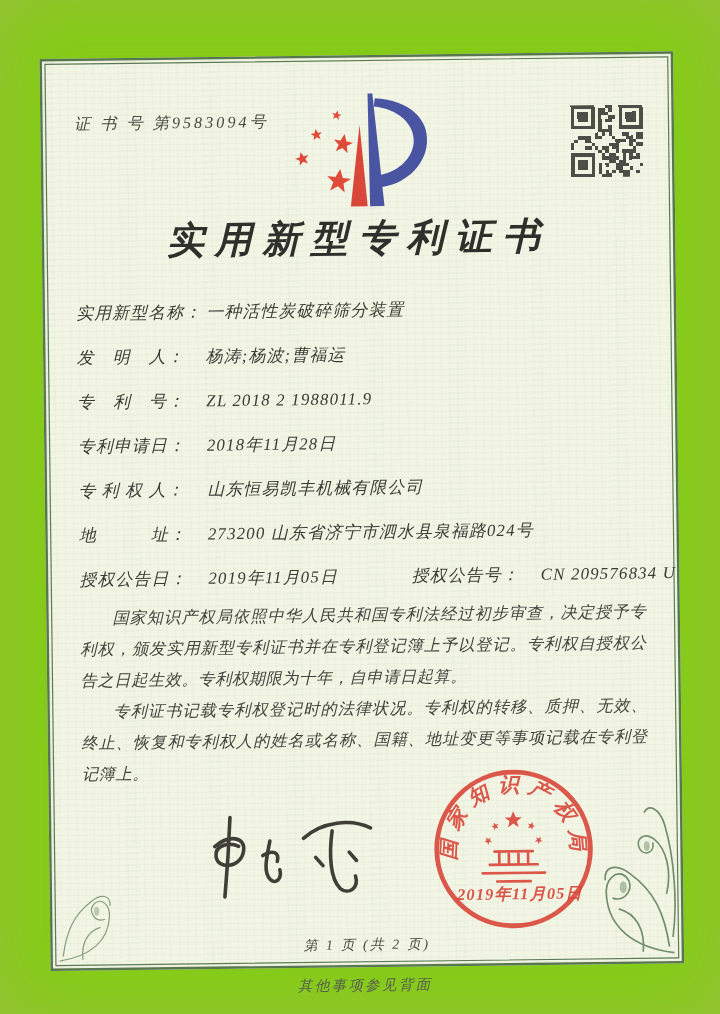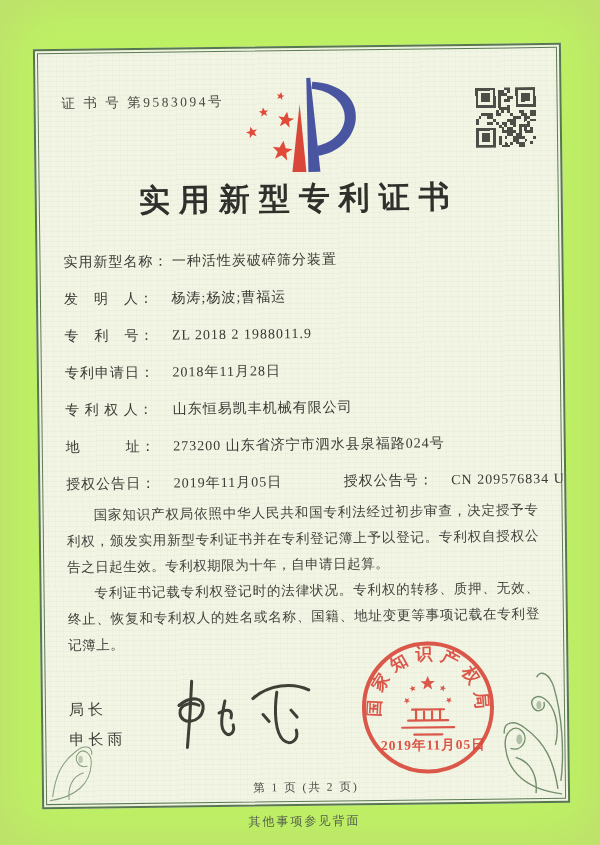--- a/index.html
+++ b/index.html
@@ -1,18 +1,18 @@
 <!DOCTYPE html>
 <html><head>
 <meta charset="utf-8">
 <style>
   html,body{margin:0;padding:0;width:600px;height:845px;overflow:hidden;
     font-family:"Liberation Serif","DejaVu Serif",serif;}
-  .sheet{position:absolute;inset:0;background:#bef264;
-    box-shadow:inset 0 0 60px rgba(190,175,130,.35);}
+  .sheet{position:absolute;inset:0;background:#84cc16;
+    box-shadow:inset 0 0 60px rgba(190,175,130,.35);font-style:italic;}
   .tilt{position:absolute;inset:0;transform:rotate(-0.7deg);transform-origin:50% 55%;}
   .frame{position:absolute;left:38px;top:46px;width:524px;height:756px;
     border:2.5px solid #57774f;background-color:#f2f4e4;
     background-image:repeating-linear-gradient(0deg,rgba(130,165,120,.06) 0 1px,transparent 1px 5px),
       repeating-linear-gradient(90deg,rgba(130,165,120,.04) 0 1px,transparent 1px 7px);}
   .frame::before{content:"";position:absolute;inset:2px;border:1px solid #5c7b54;pointer-events:none;}
   .cert-no{position:absolute;left:26px;top:44px;font-size:13.5px;letter-spacing:2.5px;color:#4a4a43;}
   .logo{position:absolute;left:198px;top:26px;width:134px;height:104px;}
   .qr{position:absolute;left:438px;top:42px;width:64px;height:60px;color:#4e4e48;}
   .title{position:absolute;left:0;top:130px;width:100%;text-align:center;
@@ -222,24 +222,20 @@
         <span class="flabel pair2">授权公告号：</span>
         <span class="fvalue">CN 209576834 U</span>
       </div>
     </div>
 
     <div class="paras">
       <p>国家知识产权局依照中华人民共和国专利法经过初步审查，决定授予专利权，颁发实用新型专利证书并在专利登记簿上予以登记。专利权自授权公告之日起生效。专利权期限为十年，自申请日起算。</p>
       <p>专利证书记载专利权登记时的法律状况。专利权的转移、质押、无效、终止、恢复和专利权人的姓名或名称、国籍、地址变更等事项记载在专利登记簿上。</p>
     </div>
 
-    <div class="director">
-      <div>局长</div>
-      <div>申长雨</div>
-    </div>
 
     <svg class="sig" viewBox="0 0 180 92" stroke="#3f3f37" stroke-width="3" fill="none" stroke-linecap="round" stroke-linejoin="round">
       <path d="M20,34 C32,24 46,26 44,38 C42,52 22,54 21,42 C20,33 32,30 40,34"></path>
       <path d="M33,10 C32,30 30,56 28,76"></path>
       <path d="M66,30 C63,44 60,56 66,62 C70,66 76,62 74,54"></path>
       <path d="M60,42 C68,37 74,39 72,47"></path>
       <path d="M94,28 C110,14 134,12 150,20"></path>
       <path d="M118,22 C115,42 116,62 124,70 C131,76 140,70 137,60"></path>
       <path d="M104,44 L110,51"></path>
       <path d="M132,40 L138,47"></path>

